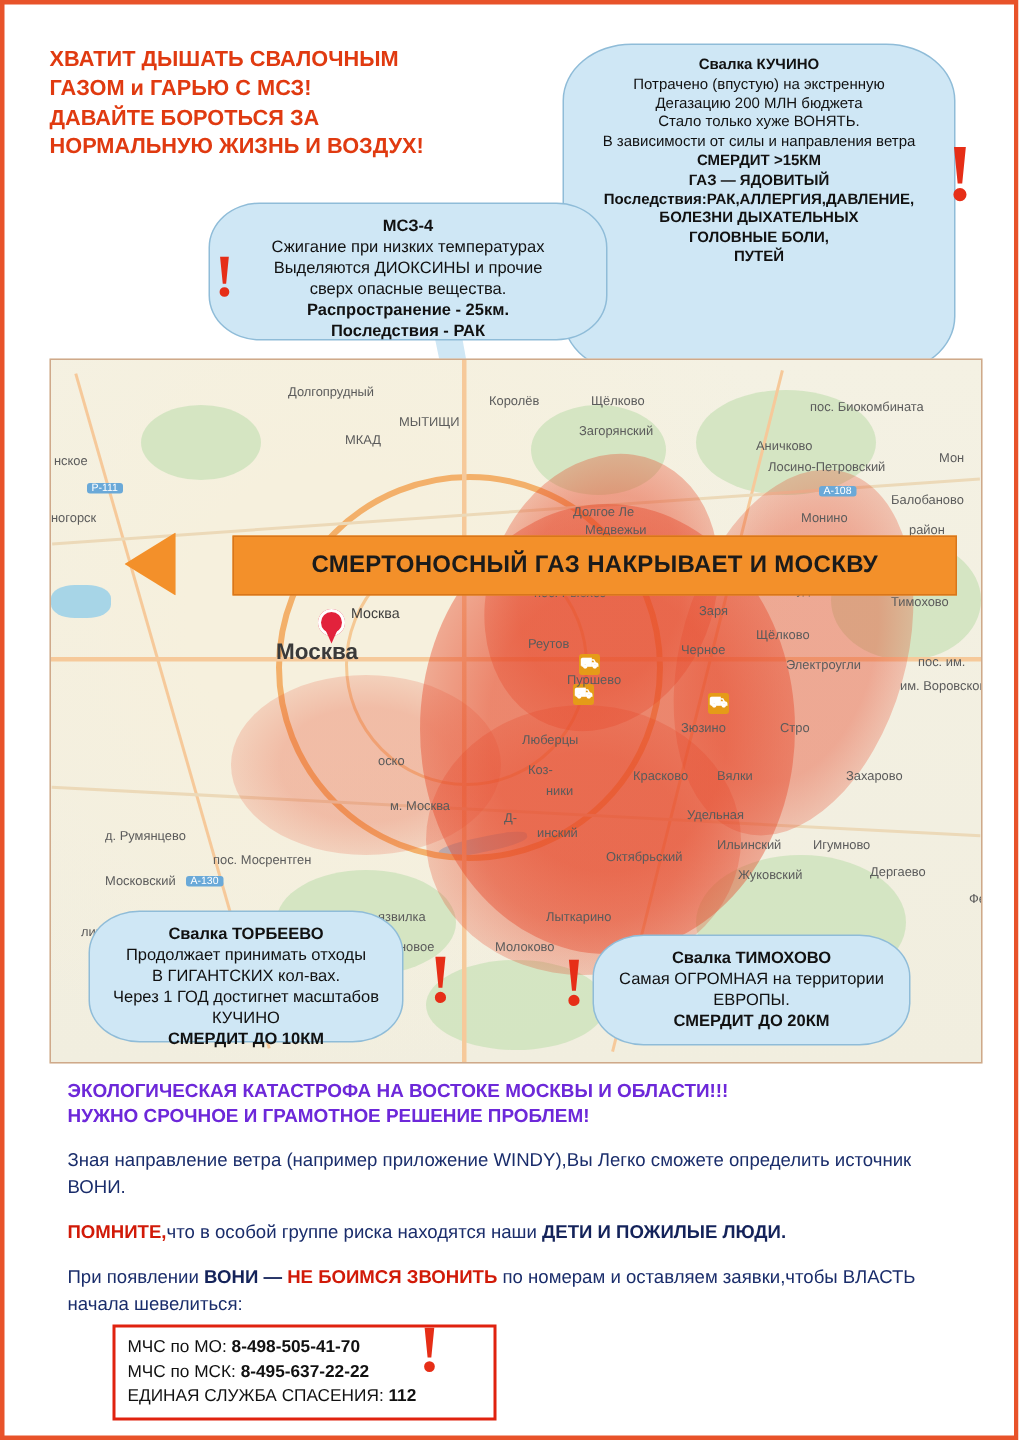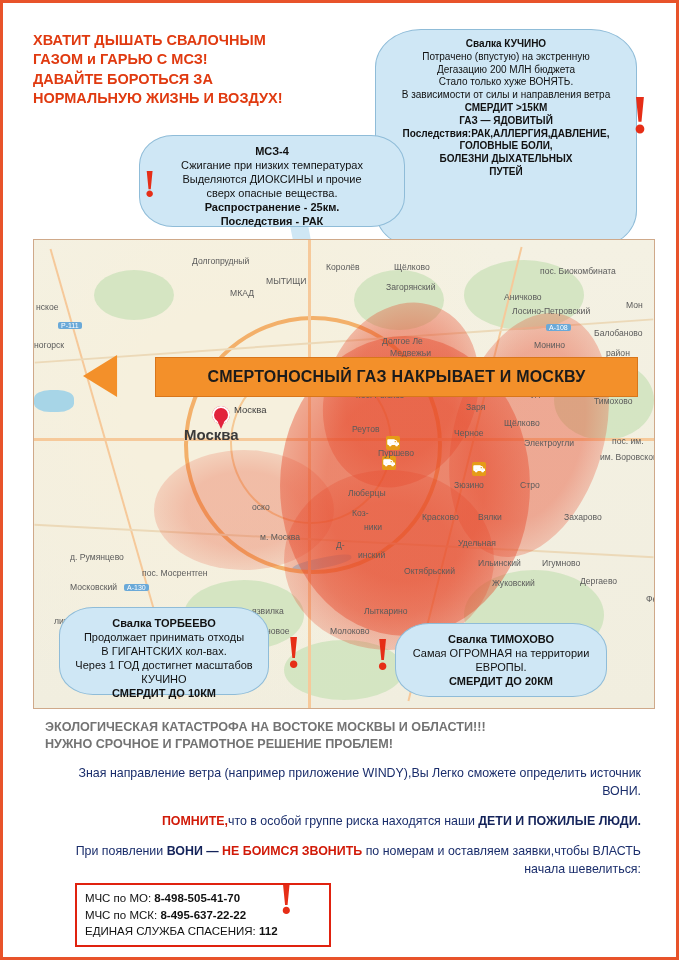--- a/index.html
+++ b/index.html
@@ -183,25 +183,25 @@
     position:absolute;left:0;top:-2px;width:74px;height:42px;
     background:#f3902a;
     clip-path:polygon(0 50%,46% 0,46% 100%);
   }
 
   
   .footer{
     position:absolute;left:30px;top:704px;width:620px;height:222px;
   }
   .warn{
-    color:#737373;font-weight:bold;font-size:12.6px;line-height:1.35;
+    color:#6d28d9;font-weight:bold;font-size:12.6px;line-height:1.35;
     margin:12px 0 0 12px;
   }
   .para{
-    margin:12px 12px 0 12px;font-size:12.4px;line-height:1.45;color:#1a2d6b;text-align:right;
+    margin:12px 12px 0 12px;font-size:12.4px;line-height:1.45;color:#1a2d6b;
   }
   .para b{color:#14235a;}
   .para .red{color:#d11a08;font-weight:bold;}
   .phones{
     position:absolute;left:42px;top:176px;width:236px;
     border:2px solid #e0220f;padding:5px 8px;
     font-size:11.5px;line-height:1.45;color:#111;font-weight:bold;
   }
   .phones .lbl{font-weight:normal;}
 </style>
@@ -224,22 +224,22 @@
 
   <div class="bubble" id="bubble-kuchino">
     <div class="title">Свалка КУЧИНО</div>
     <div>Потрачено (впустую) на экстренную</div>
     <div>Дегазацию 200 МЛН бюджета</div>
     <div>Стало только хуже ВОНЯТЬ.</div>
     <div>В зависимости от силы и направления ветра</div>
     <div class="big">СМЕРДИТ &gt;15КМ</div>
     <div class="big">ГАЗ — ЯДОВИТЫЙ</div>
     <div class="big">Последствия:РАК,АЛЛЕРГИЯ,ДАВЛЕНИЕ,</div>
+    <div class="big">БОЛЕЗНИ ДЫХАТЕЛЬНЫХ</div>
     <div class="big">ГОЛОВНЫЕ БОЛИ,</div>
-    <div class="big">БОЛЕЗНИ ДЫХАТЕЛЬНЫХ</div>
     <div class="big">ПУТЕЙ</div>
   </div>
   <div class="excl" id="excl-kuchino">!</div>
 
   <div class="bubble" id="bubble-msz4">
     <div class="title">МСЗ-4</div>
     <div>Сжигание при низких температурах</div>
     <div>Выделяются ДИОКСИНЫ и прочие</div>
     <div>сверх опасные вещества.</div>
     <div class="big">Распространение - 25км.</div>

